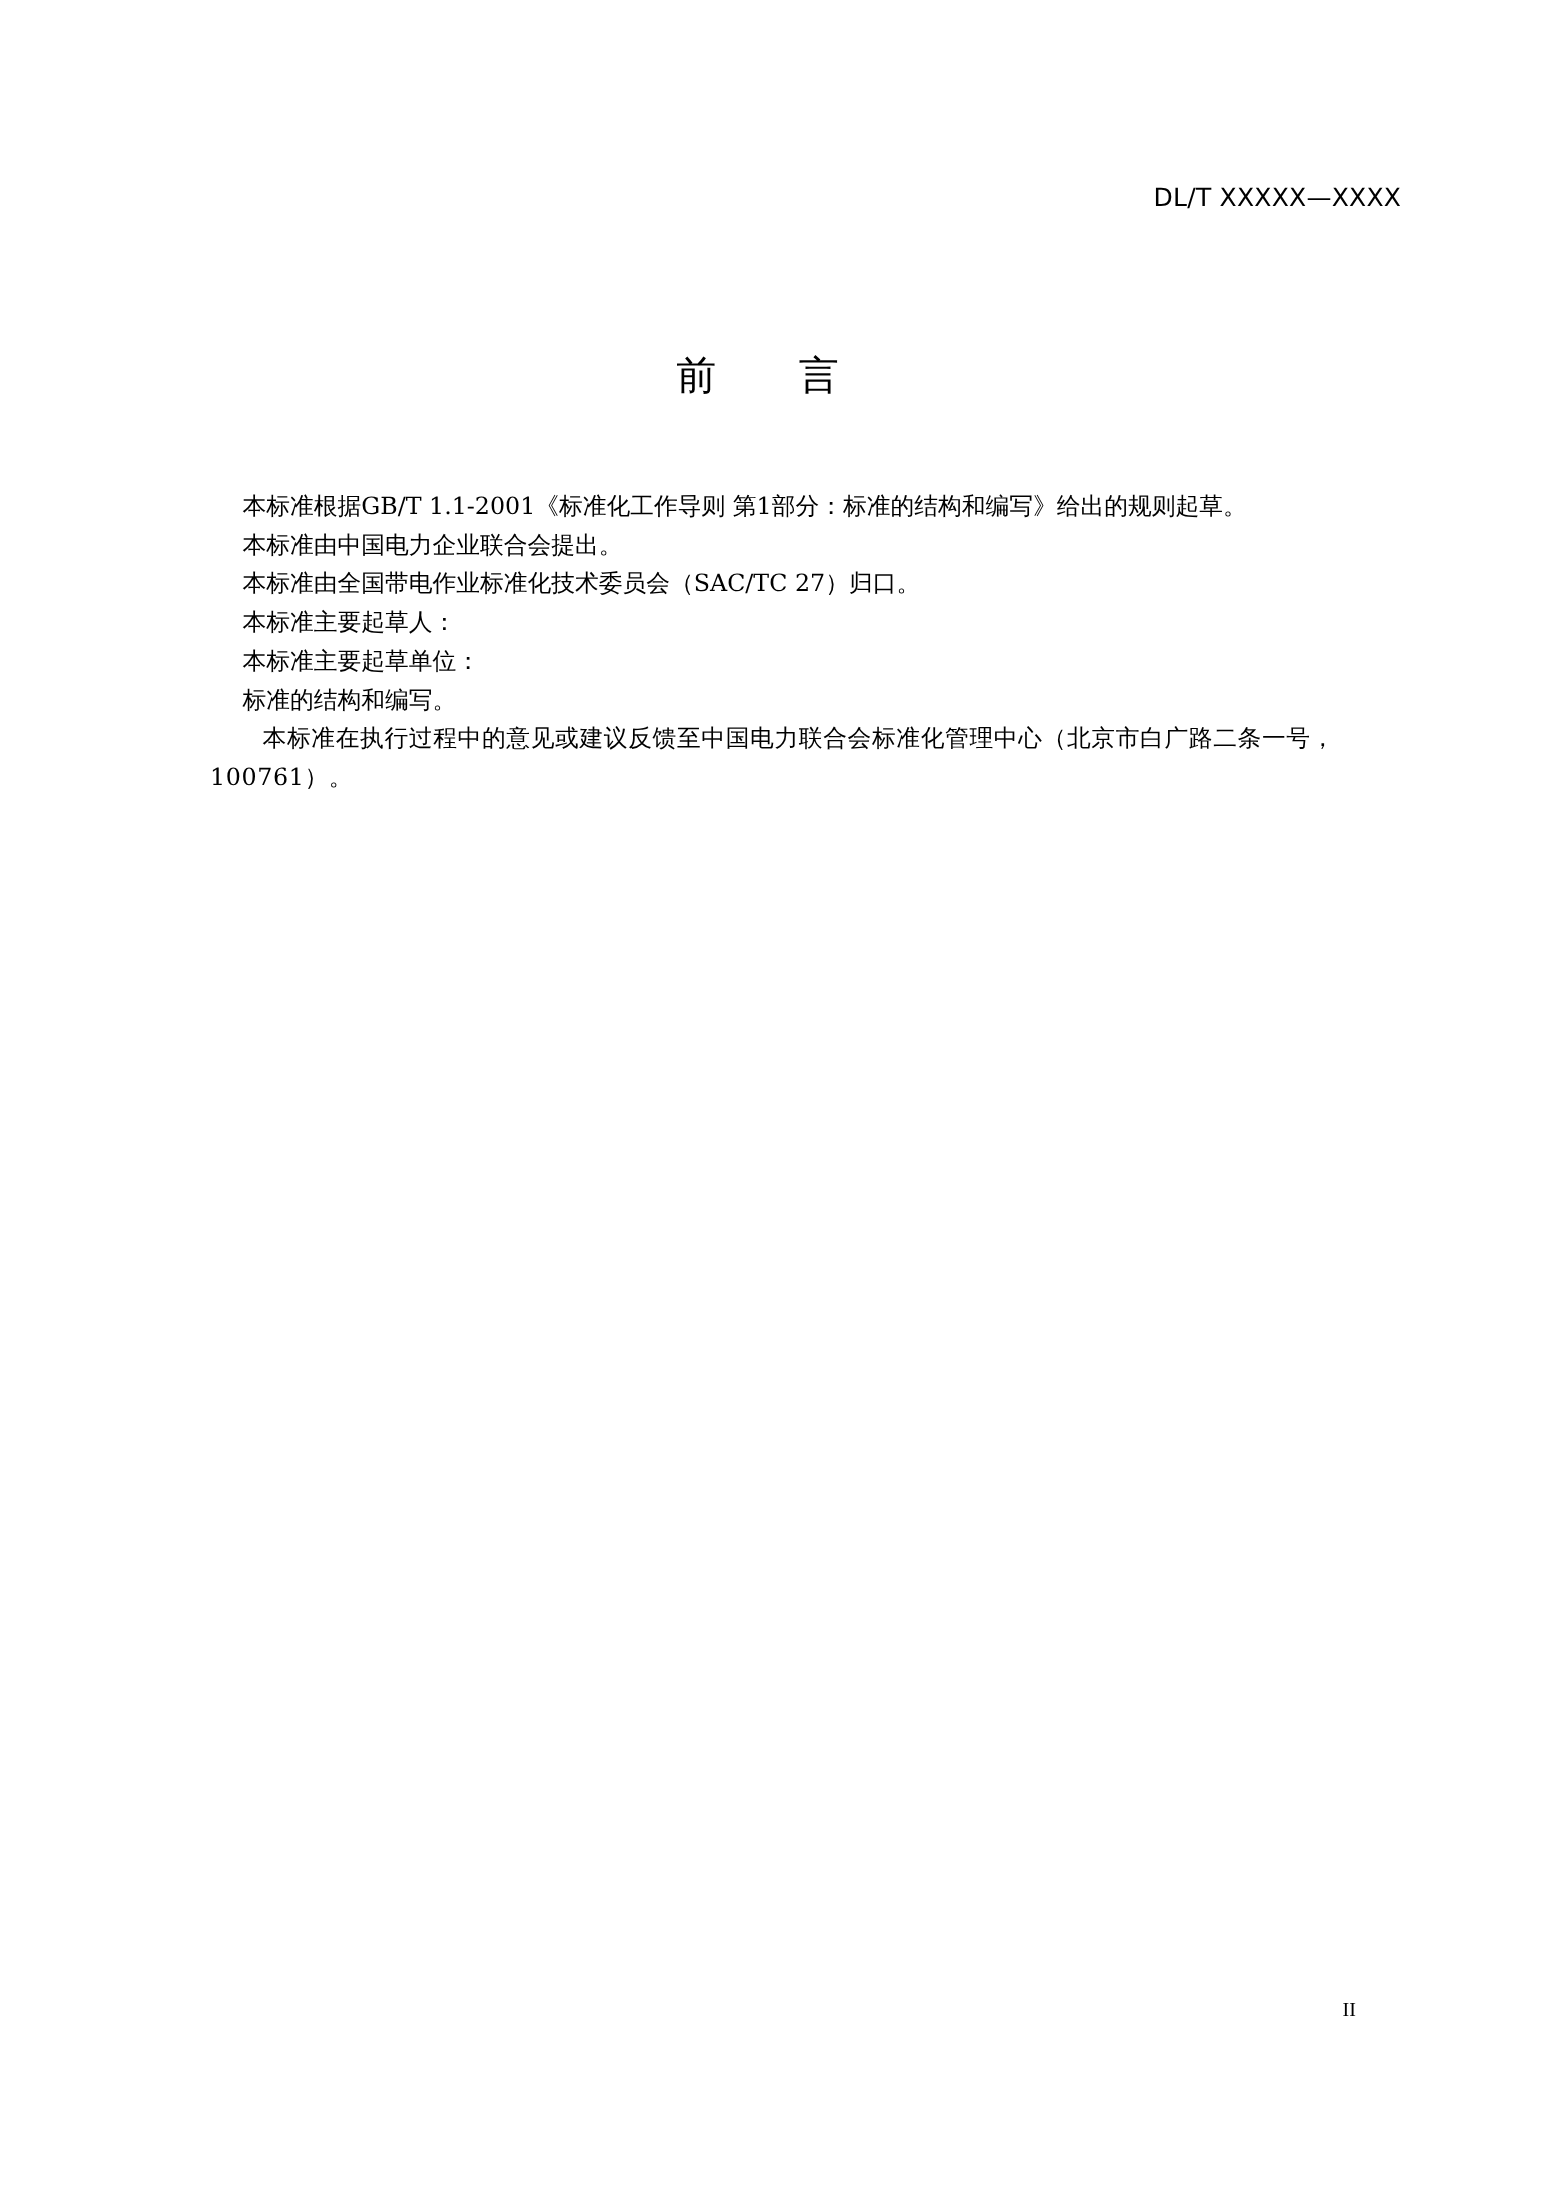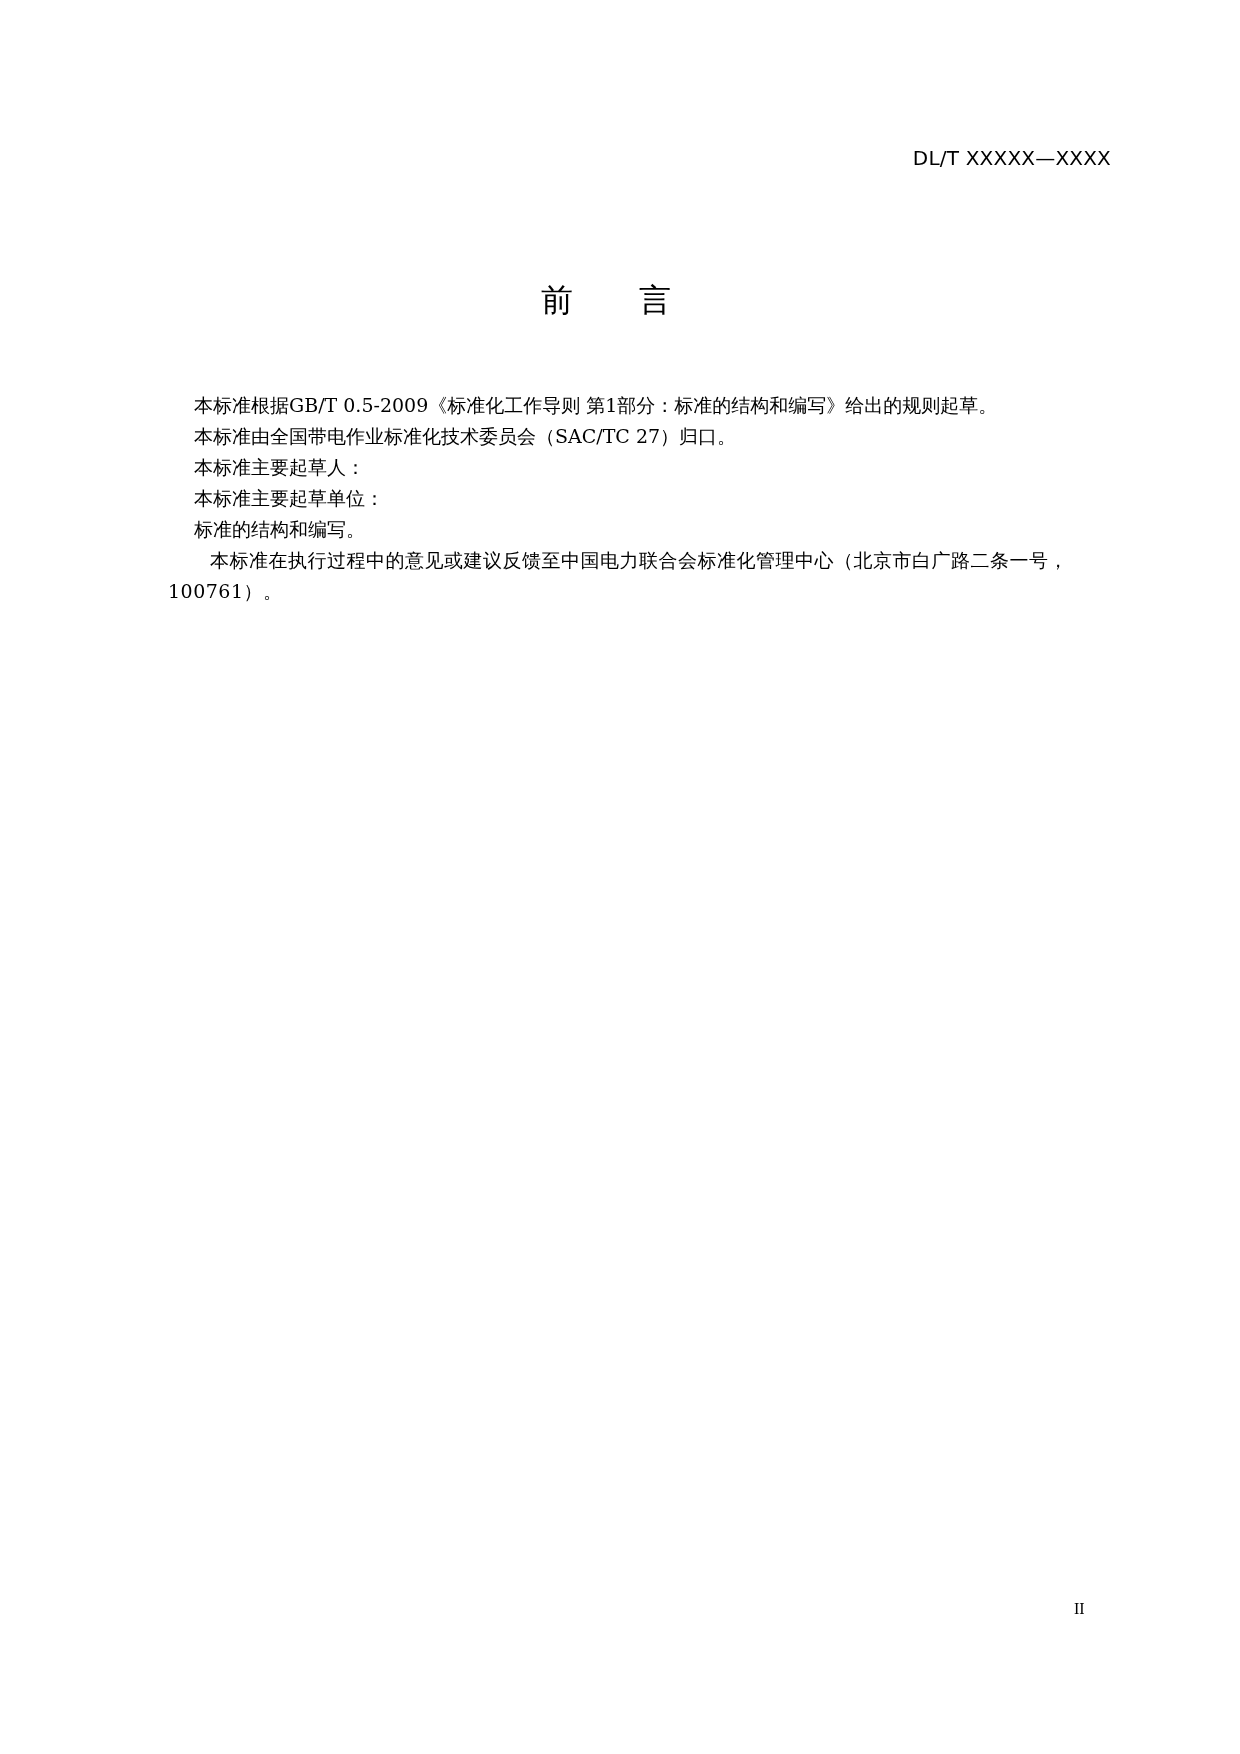--- a/index.html
+++ b/index.html
@@ -17,21 +17,21 @@
     .page {
       position: absolute;
       left: 0; top: 0;
       width: 1240px;
       height: 1754px;
       background: #ffffff;
     }
     .header-code {
       position: absolute;
       top: 146px;
-      right: 129px;
+      right: 119px;
       font-family: "DejaVu Sans", sans-serif;
       font-size: 20px;
       letter-spacing: 0.2px;
       color: #000;
     }
     .title {
       position: absolute;
       top: 279px;
       left: 0;
       width: 1212px;
@@ -75,21 +75,22 @@
 
 <div class="page">
 
   <div class="header-code">DL/T XXXXX—XXXX</div>
 
   <div class="title">
     <span class="t1">前</span><span class="t2">言</span>
   </div>
 
   <div class="body-text">
-    <p class="para">本标准根据GB/T 0.5-2009《标准化工作导则 第1部分：标准的结构和编写》给出的规则起草。</p>
+    <p class="para">本标准根据GB/T 1.1-2001《标准化工作导则 第1部分：标准的结构和编写》给出的规则起草。</p>
+    <p class="para">本标准由中国电力企业联合会提出。</p>
     <p class="para">本标准由全国带电作业标准化技术委员会（SAC/TC 27）归口。</p>
     <p class="para">本标准主要起草人：</p>
     <p class="para">本标准主要起草单位：</p>
     <p class="para">标准的结构和编写。</p>
     <p class="para wrap">本标准在执行过程中的意见或建议反馈至中国电力联合会标准化管理中心（北京市白广路二条一号，100761）。</p>
   </div>
 
   <div class="page-number">II</div>
 
 </div>

